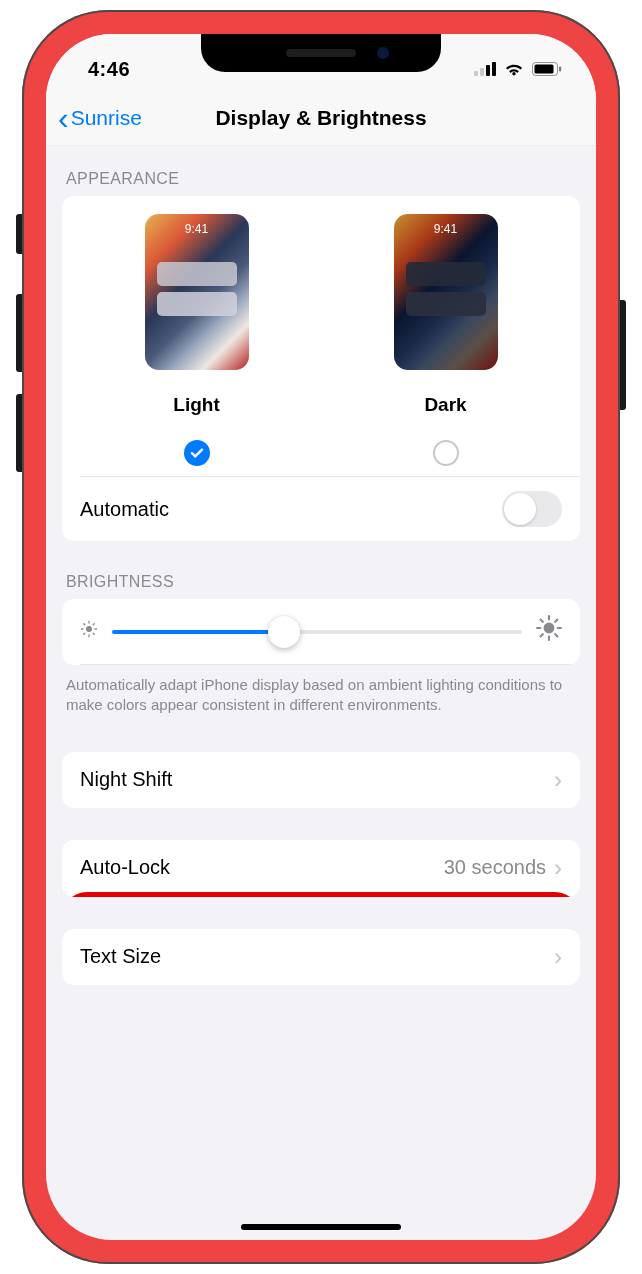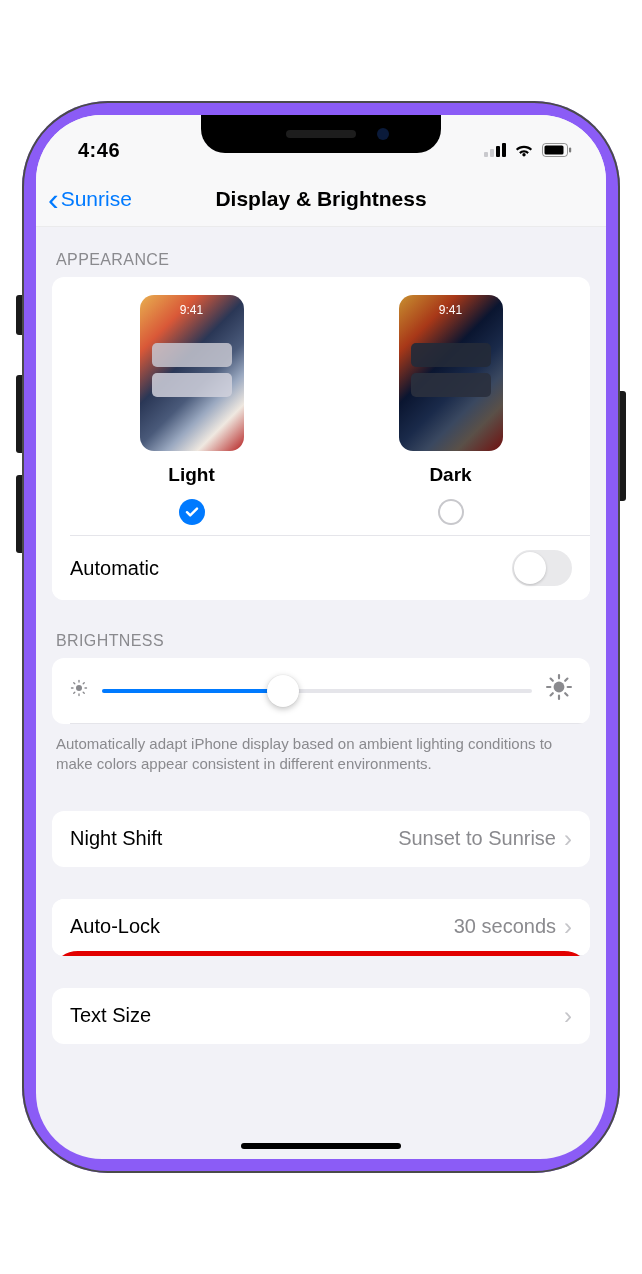--- a/index.html
+++ b/index.html
@@ -7,24 +7,24 @@
     background: #fff;
     font-family: -apple-system, "Helvetica Neue", Arial, sans-serif;
     width: 642px;
     height: 1274px;
     display: flex;
     align-items: center;
     justify-content: center;
   }
   .phone-frame {
     width: 598px;
-    height: 1072px;
-    background: #8b5cf6;
+    height: 1254px;
+    background: #ef4444;
     border-radius: 86px;
-    padding: 14px;
+    padding: 24px;
     position: relative;
     box-shadow: inset 0 0 0 2px #4a4a4a;
   }
   .phone-buttons-left { position:absolute; left:-6px; }
   .phone-btn { position:absolute; width:6px; background:#1a1a1a; border-radius:3px 0 0 3px; left:0; }
   .btn1 { top:180px; height:40px; }
   .btn2 { top:260px; height:78px; }
   .btn3 { top:360px; height:78px; }
   .phone-btn-right { position:absolute; right:-6px; top:290px; width:6px; height:110px; background:#1a1a1a; border-radius:0 3px 3px 0; }
   .screen {
@@ -81,21 +81,21 @@
     border-radius: 12px;
     margin: 0 16px;
     overflow: hidden;
   }
   .appearance-row {
     display: flex;
     justify-content: space-around;
     padding: 18px 20px 10px 20px;
     gap: 20px;
   }
-  .appearance-opt { display:flex; flex-direction:column; align-items:center; gap:13px; flex:1;}
+  .appearance-opt { display:flex; flex-direction:column; align-items:center; gap:24px; flex:1;}
   .theme-thumb {
     width: 104px; height: 156px;
     border-radius: 14px;
     position: relative;
     overflow: hidden;
   }
   .theme-thumb.light {
     background: linear-gradient(135deg, #e8b050 0%, #d95838 22%, #2a3756 42%, #4a5a7a 58%, #9aa8c0 70%, #efe8e0 82%, #b52020 100%);
   }
   .theme-thumb.dark {
@@ -276,21 +276,20 @@
         </div>
         <div class="divider"></div>
       </div>
       <div class="footer-note">Automatically adapt iPhone display based on ambient lighting conditions to make colors appear consistent in different environments.</div>
 
       <div class="spacer-sm"></div>
 
       <div class="card">
         <div class="row">
           <span class="row-label">Night Shift</span>
-          <span class="row-value">Sunset to Sunrise</span>
           <span class="chevron-right">›</span>
         </div>
       </div>
 
       <div class="spacer"></div>
 
       <div class="card" style="position:relative;">
         <div class="row">
           <span class="row-label">Auto-Lock</span>
           <span class="row-value">30 seconds</span>

